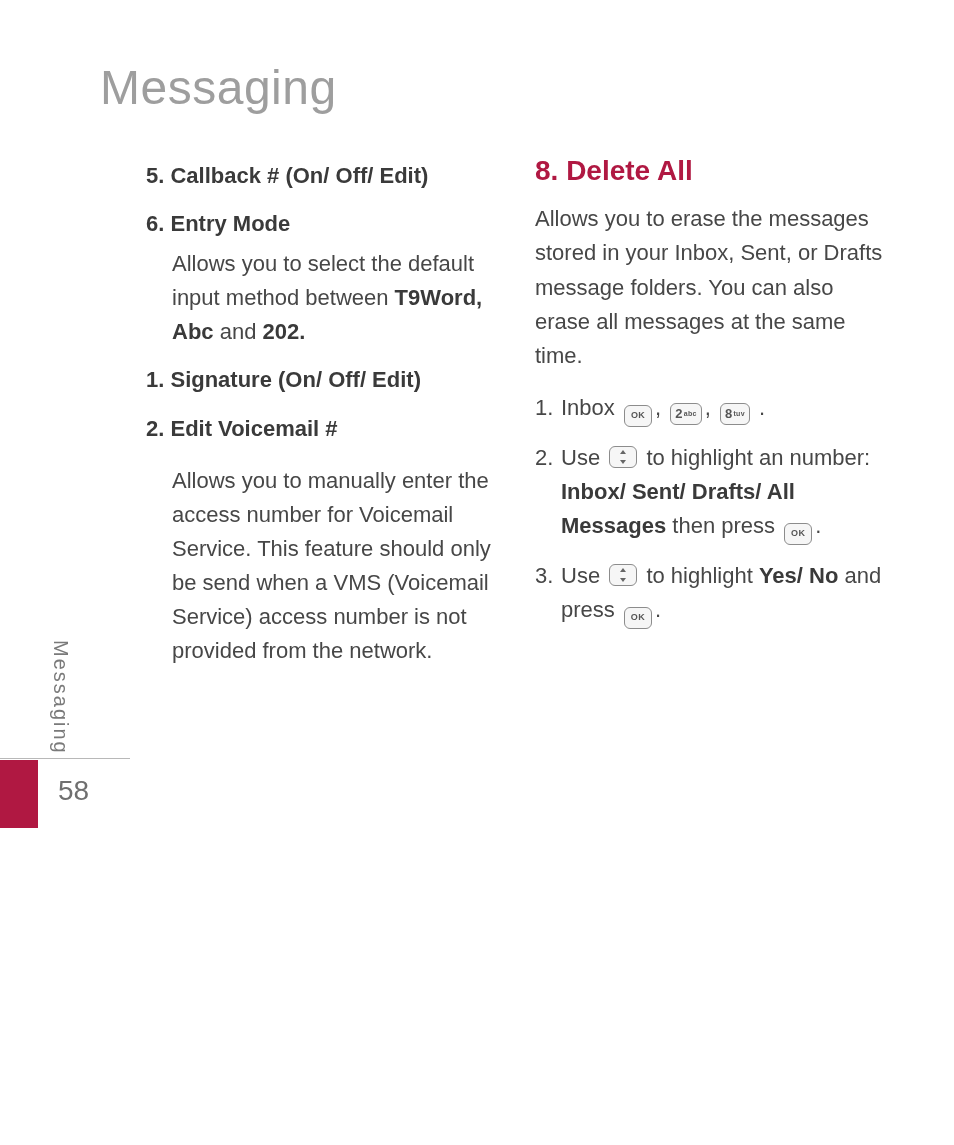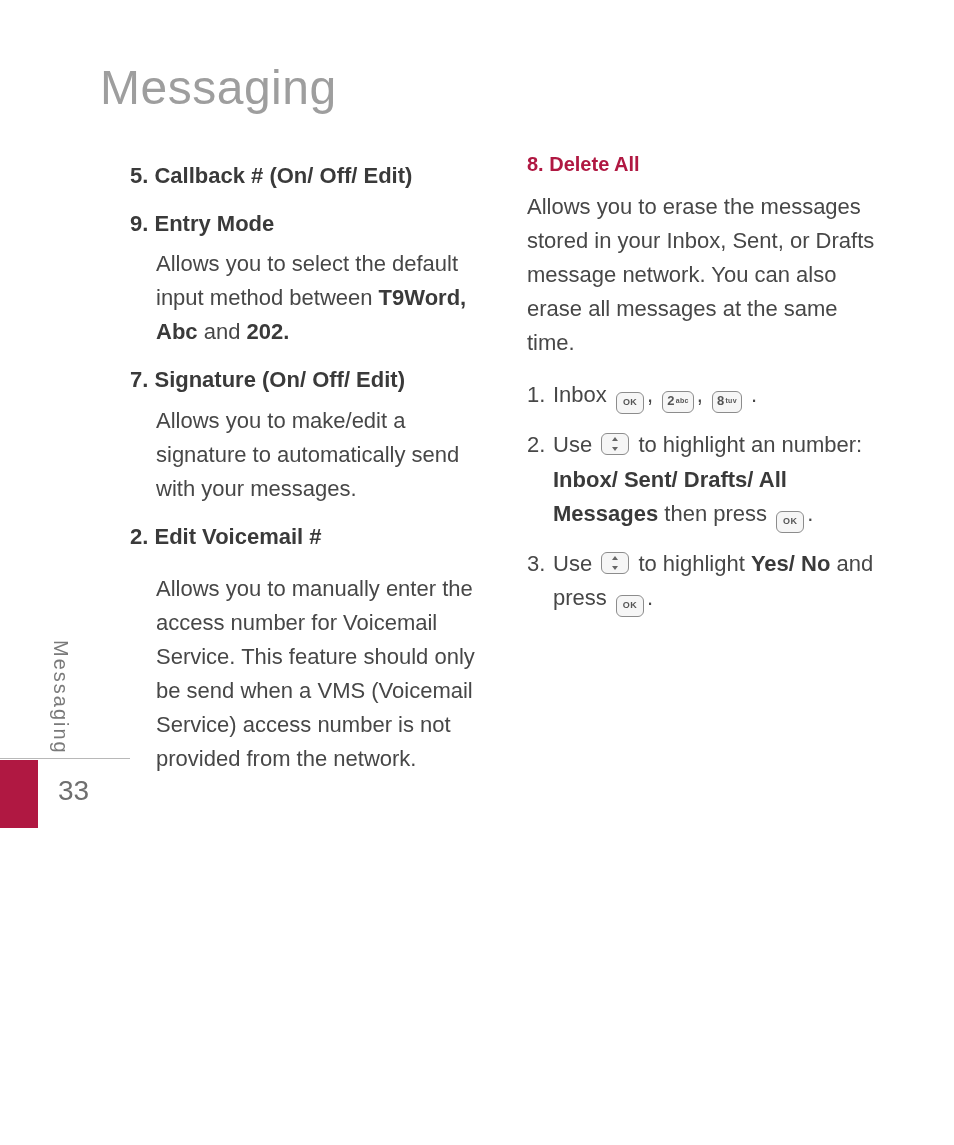--- a/index.html
+++ b/index.html
@@ -23,40 +23,40 @@
   .chapter-title {
     font-size: 48px;
     font-weight: 400;
     color: #9e9e9e;
     letter-spacing: 0.5px;
     margin: 0 0 30px 30px;
   }
   .columns {
     display: flex;
     gap: 40px;
-    margin-left: 60px;
+    margin-left: 76px;
   }
   .col {
     flex: 1;
     font-size: 22px;
     line-height: 1.55;
     color: #474747;
   }
   .item-title {
     font-weight: 700;
     color: #3a3a3a;
     margin-top: 14px;
     margin-bottom: 6px;
   }
   .item-body {
     margin-left: 26px;
     margin-bottom: 10px;
   }
   .section-heading {
-    font-size: 20px;
+    font-size: 28px;
     font-weight: 700;
     color: #b01842;
     margin-top: 4px;
     margin-bottom: 10px;
   }
   .intro {
     margin-bottom: 18px;
   }
   .step {
     display: flex;
@@ -158,38 +158,37 @@
 <div class="page">
 
   <h1 class="chapter-title">Messaging</h1>
 
   <div class="columns">
 
     <div class="col">
 
       <div class="item-title">5. Callback # (On/ Off/ Edit)</div>
 
-      <div class="item-title">9. Entry Mode</div>
+      <div class="item-title">6. Entry Mode</div>
       <div class="item-body">
         <span>Allows you to select the default input method between </span><span class="b">T9Word, Abc</span><span> and </span><span class="b">202.</span>
       </div>
 
-      <div class="item-title">7. Signature (On/ Off/ Edit)</div>
-      <div class="item-body">Allows you to make/edit a signature to automatically send with your messages.</div>
+      <div class="item-title">1. Signature (On/ Off/ Edit)</div>
 
       <div class="item-title">2. Edit Voicemail #</div>
       <div class="item-body" style="margin-top:18px">Allows you to manually enter the access number for Voicemail Service. This feature should only be send when a VMS (Voicemail Service) access number is not provided from the network.</div>
 
     </div>
 
     <div class="col">
 
       <div class="section-heading">8. Delete All</div>
 
-      <div class="intro">Allows you to erase the messages stored in your Inbox, Sent, or Drafts message network. You can also erase all messages at the same time.</div>
+      <div class="intro">Allows you to erase the messages stored in your Inbox, Sent, or Drafts message folders. You can also erase all messages at the same time.</div>
 
       <div class="step">
         <div class="step-num">1.</div>
         <div class="step-body">
           <span>Inbox </span>
           <span class="key ok"></span><span>, </span>
           <span class="key num">
               <span class="digit">2</span>
               <span class="letters">abc</span>
             </span><span>, </span>
@@ -220,15 +219,15 @@
           <span class="key ok"></span><span>.</span>
         </div>
       </div>
 
     </div>
   </div>
 
   <div class="side-label">Messaging</div>
   <div class="thumb-tab"></div>
   <div class="footer-rule"></div>
-  <div class="page-number">33</div>
+  <div class="page-number">58</div>
 
 </div>
 
 </body></html>

